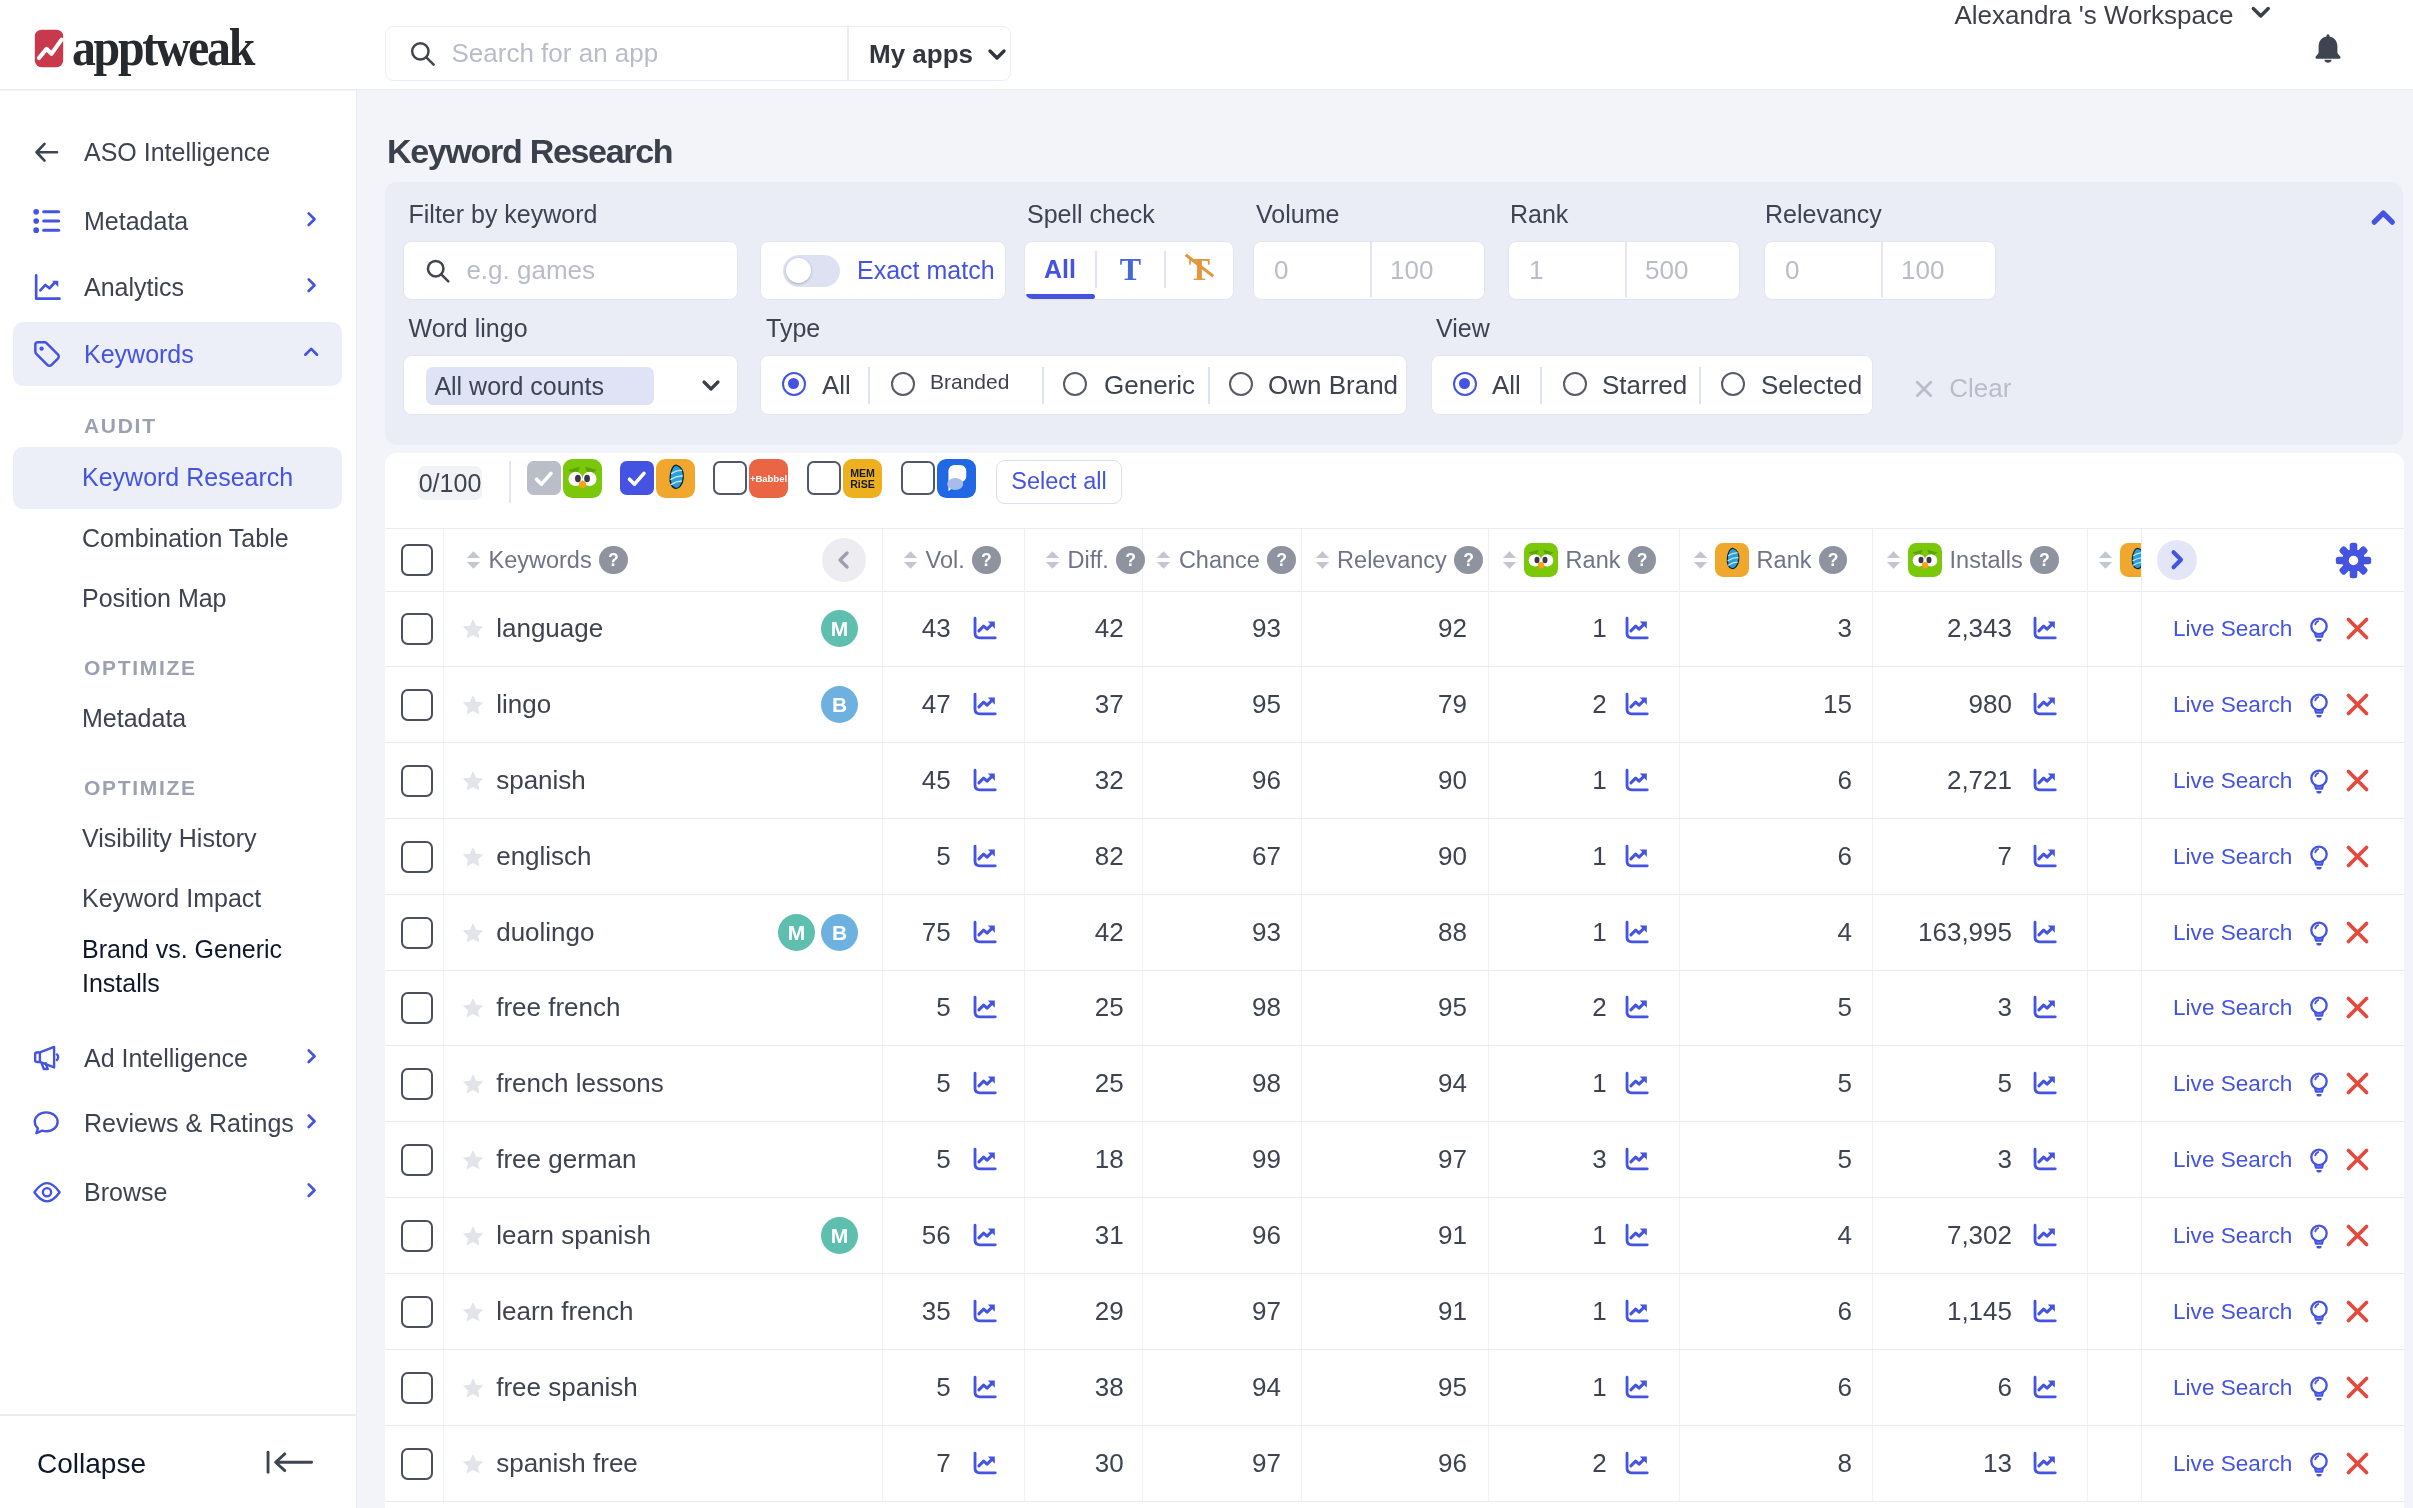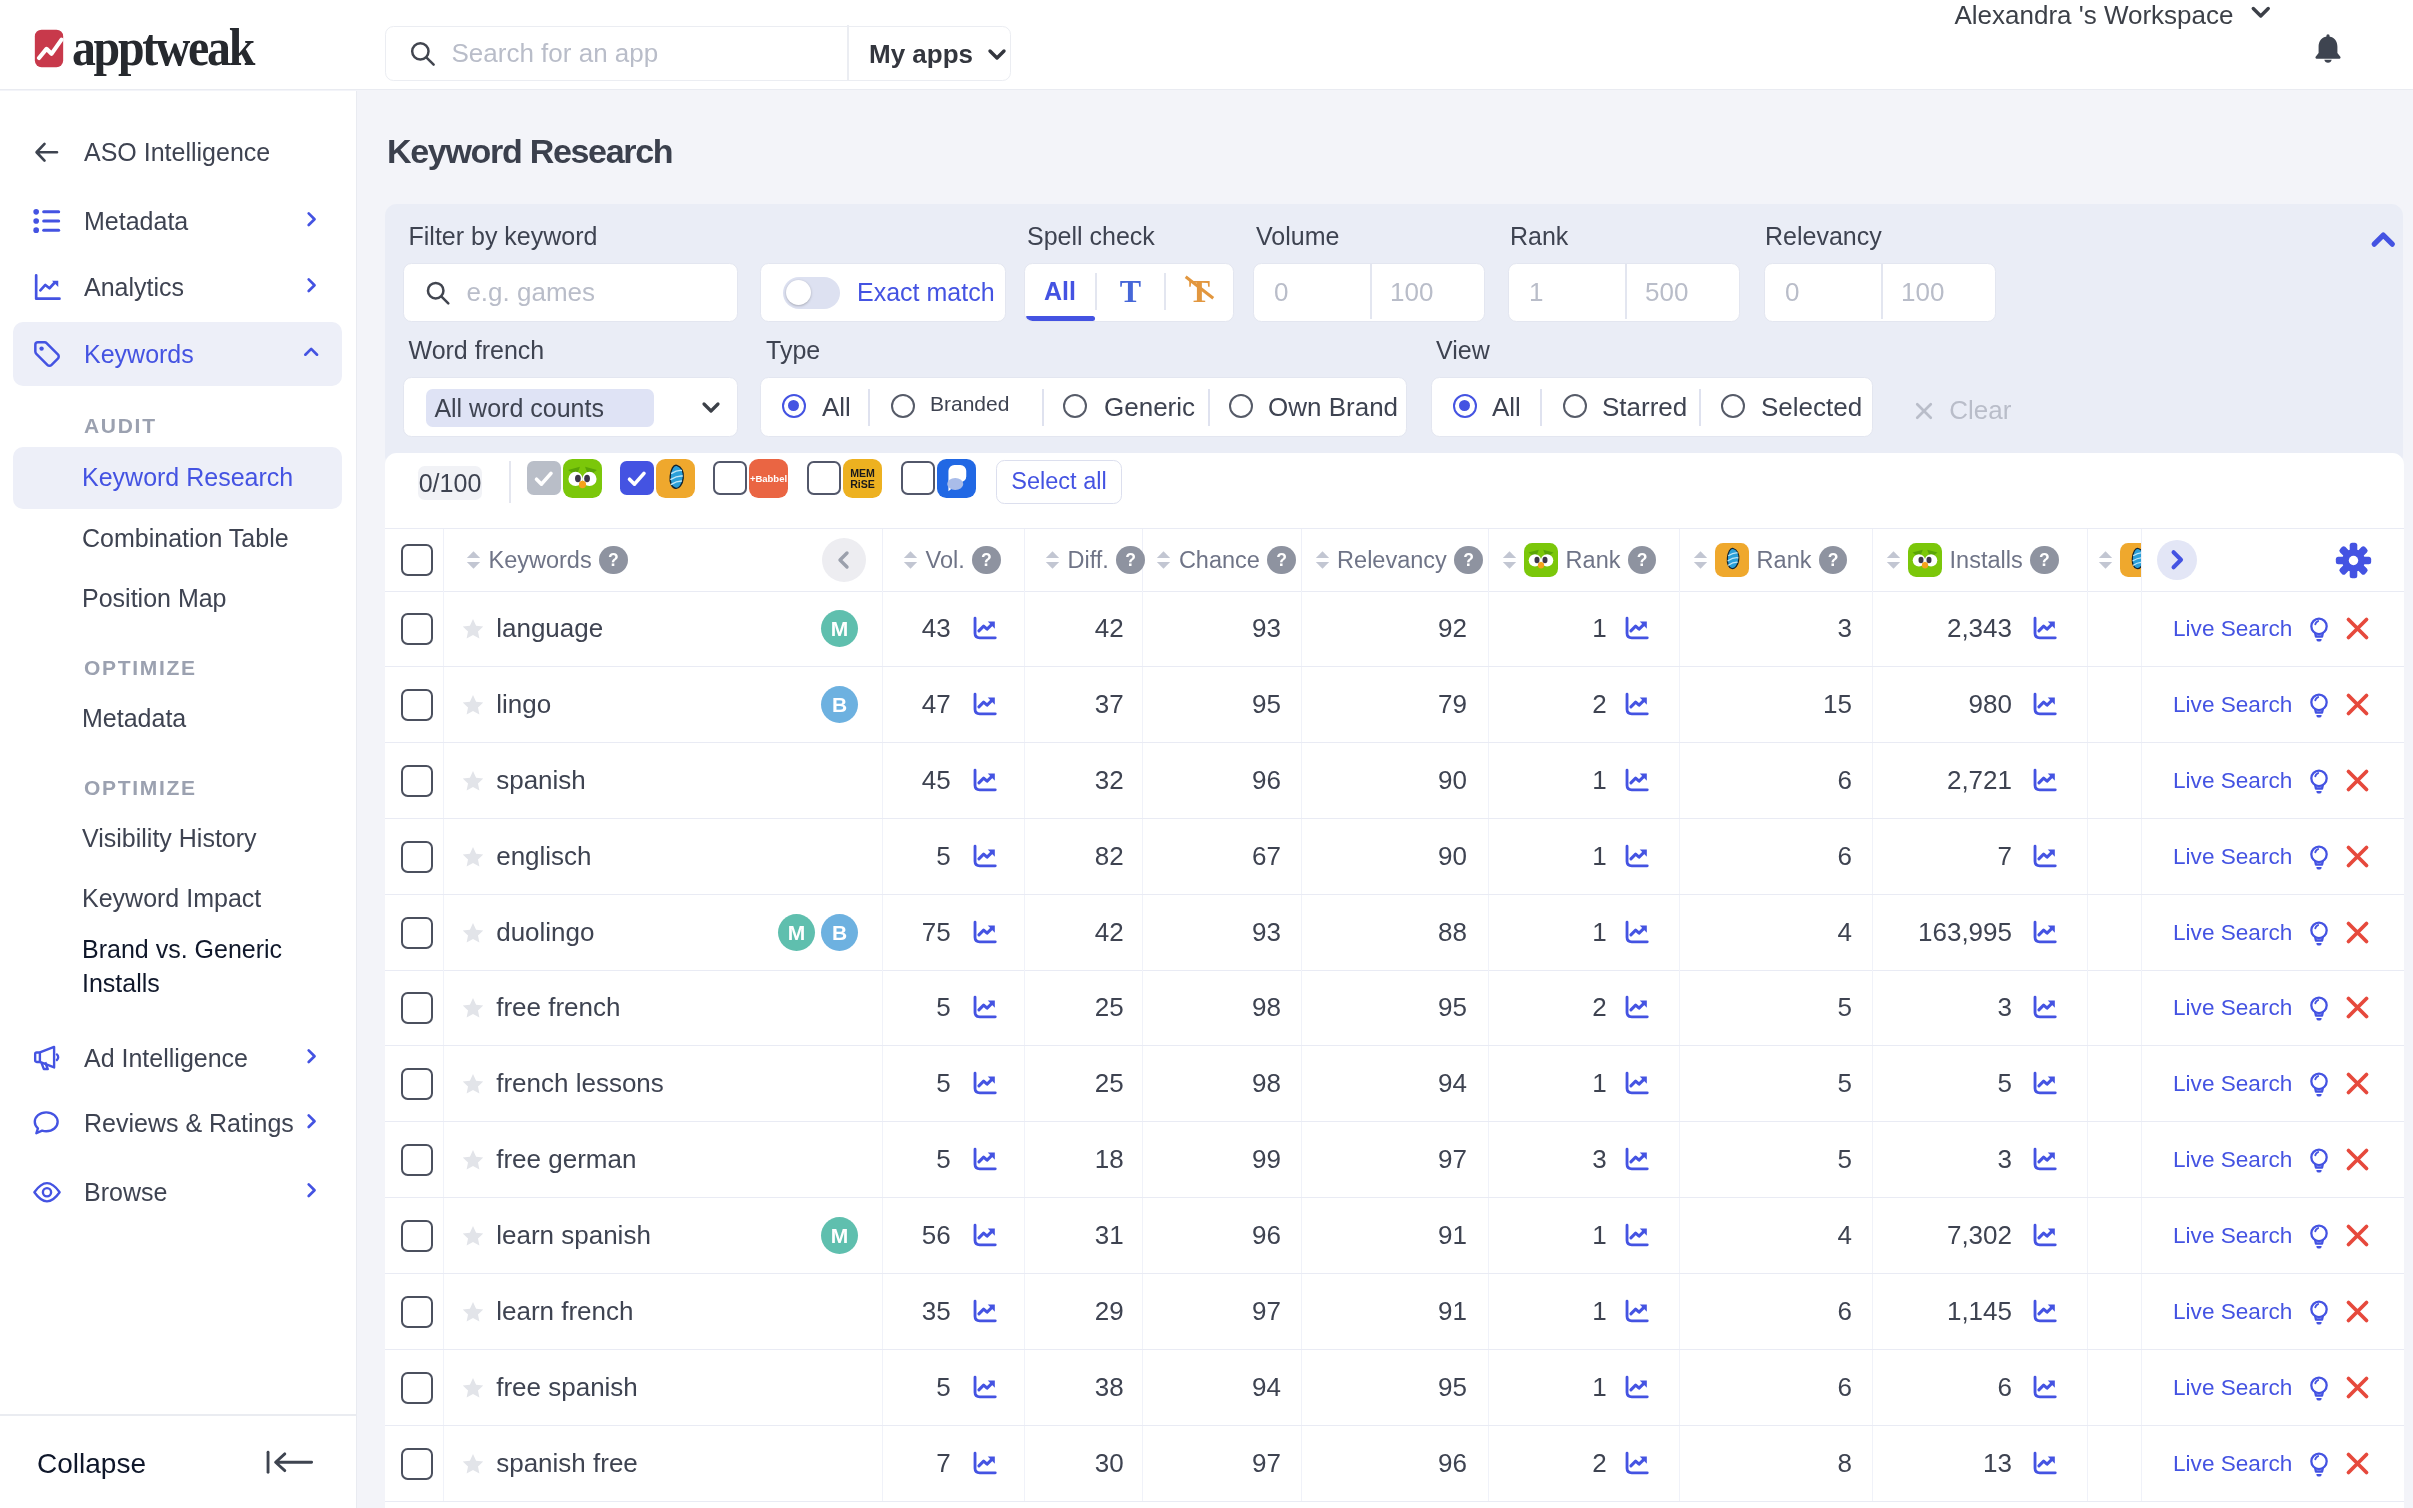--- a/index.html
+++ b/index.html
@@ -20,21 +20,21 @@
 #sidebar{position:absolute;left:0;top:91px;width:357px;height:1417px;background:#fff;border-right:1.7px solid #e9ebf1}
 .sbi{position:absolute;left:0;width:357px;height:54px;display:flex;align-items:center}
 .sbi .ic{position:absolute;left:32px;width:30px;display:flex;justify-content:center}
 .sbi .tx{position:absolute;left:84px;font-size:25px;color:#0f172a;white-space:nowrap}
 .sbi .cv{position:absolute;left:302px}
 .sechead{position:absolute;left:84px;font-size:21px;font-weight:600;letter-spacing:1.7px;color:#9ba1b0}
 .hilite{position:absolute;left:13.4px;width:329px;background:#edeff8;border-radius:10px}
 
 #title{position:absolute;left:387px;top:132px;font-size:34px;font-weight:700;color:#3b404d;letter-spacing:-1.3px}
 
-#panel{position:absolute;left:385px;top:204px;width:2018px;height:263px;background:#eaedf6;border-radius:11.7px}
+#panel{position:absolute;left:385px;top:182px;width:2018px;height:263px;background:#eaedf6;border-radius:11.7px}
 .plabel{position:absolute;font-size:25px;font-weight:500;color:#3e4351}
 .pbox{position:absolute;background:#fff;border:1.7px solid #e3e6f0;border-radius:8.4px}
 .phtx{color:#b9bdc9;font-size:26px}
 
 .radio{width:24px;height:24px;border-radius:50%;border:2.1px solid #565b68;background:#fff;flex:0 0 auto}
 .radio.sel{border:2.5px solid #4453e2;position:relative}
 .radio.sel:after{content:"";position:absolute;left:3.8px;top:3.8px;width:11.7px;height:11.7px;border-radius:50%;background:#4453e2}
 .vline{width:1.7px;background:#dfe2ef;height:37px}
 
 #card{position:absolute;left:385px;top:453px;width:2019px;height:1056px;background:#fff;border-radius:11.7px 11.7px 0 0}
@@ -255,21 +255,21 @@
     <div class="pbox" style="left:1123px;top:59px;width:232px;height:59px">
       <div style="position:absolute;left:116px;top:0;width:1.7px;height:55px;background:#e3e6f0"></div>
       <span class="phtx" style="position:absolute;left:20px;top:13.4px">1</span>
       <span class="phtx" style="position:absolute;left:136px;top:13.4px">500</span>
     </div>
     <div class="pbox" style="left:1379px;top:59px;width:232px;height:59px">
       <div style="position:absolute;left:116px;top:0;width:1.7px;height:55px;background:#e3e6f0"></div>
       <span class="phtx" style="position:absolute;left:20px;top:13.4px">0</span>
       <span class="phtx" style="position:absolute;left:136px;top:13.4px">100</span>
     </div>
-    <div class="plabel" style="left:23.5px;top:132px">Word french</div>
+    <div class="plabel" style="left:23.5px;top:132px">Word lingo</div>
     <div class="plabel" style="left:381px;top:132px">Type</div>
     <div class="plabel" style="left:1051px;top:132px">View</div>
     <div class="pbox" style="left:18.4px;top:173px;width:335px;height:60px">
       <span style="position:absolute;left:22px;top:11px;width:228px;height:38px;background:#dfe3f5;border-radius:6.7px"></span>
       <span style="position:absolute;left:30px;top:16px;font-size:25px;color:#3e4351">All word counts</span>
       <span style="position:absolute;right:15px;top:18.4px"><svg width="22" height="22" viewBox="0 0 22 22" style="">
           <path d="M4 8 L11 15 L18 8" fill="none" stroke="#3c4048" stroke-width="3.2" stroke-linecap="round" stroke-linejoin="round"></path>
         </svg></span>
     </div>
     <div class="pbox" style="left:375px;top:173px;width:647px;height:60px">

